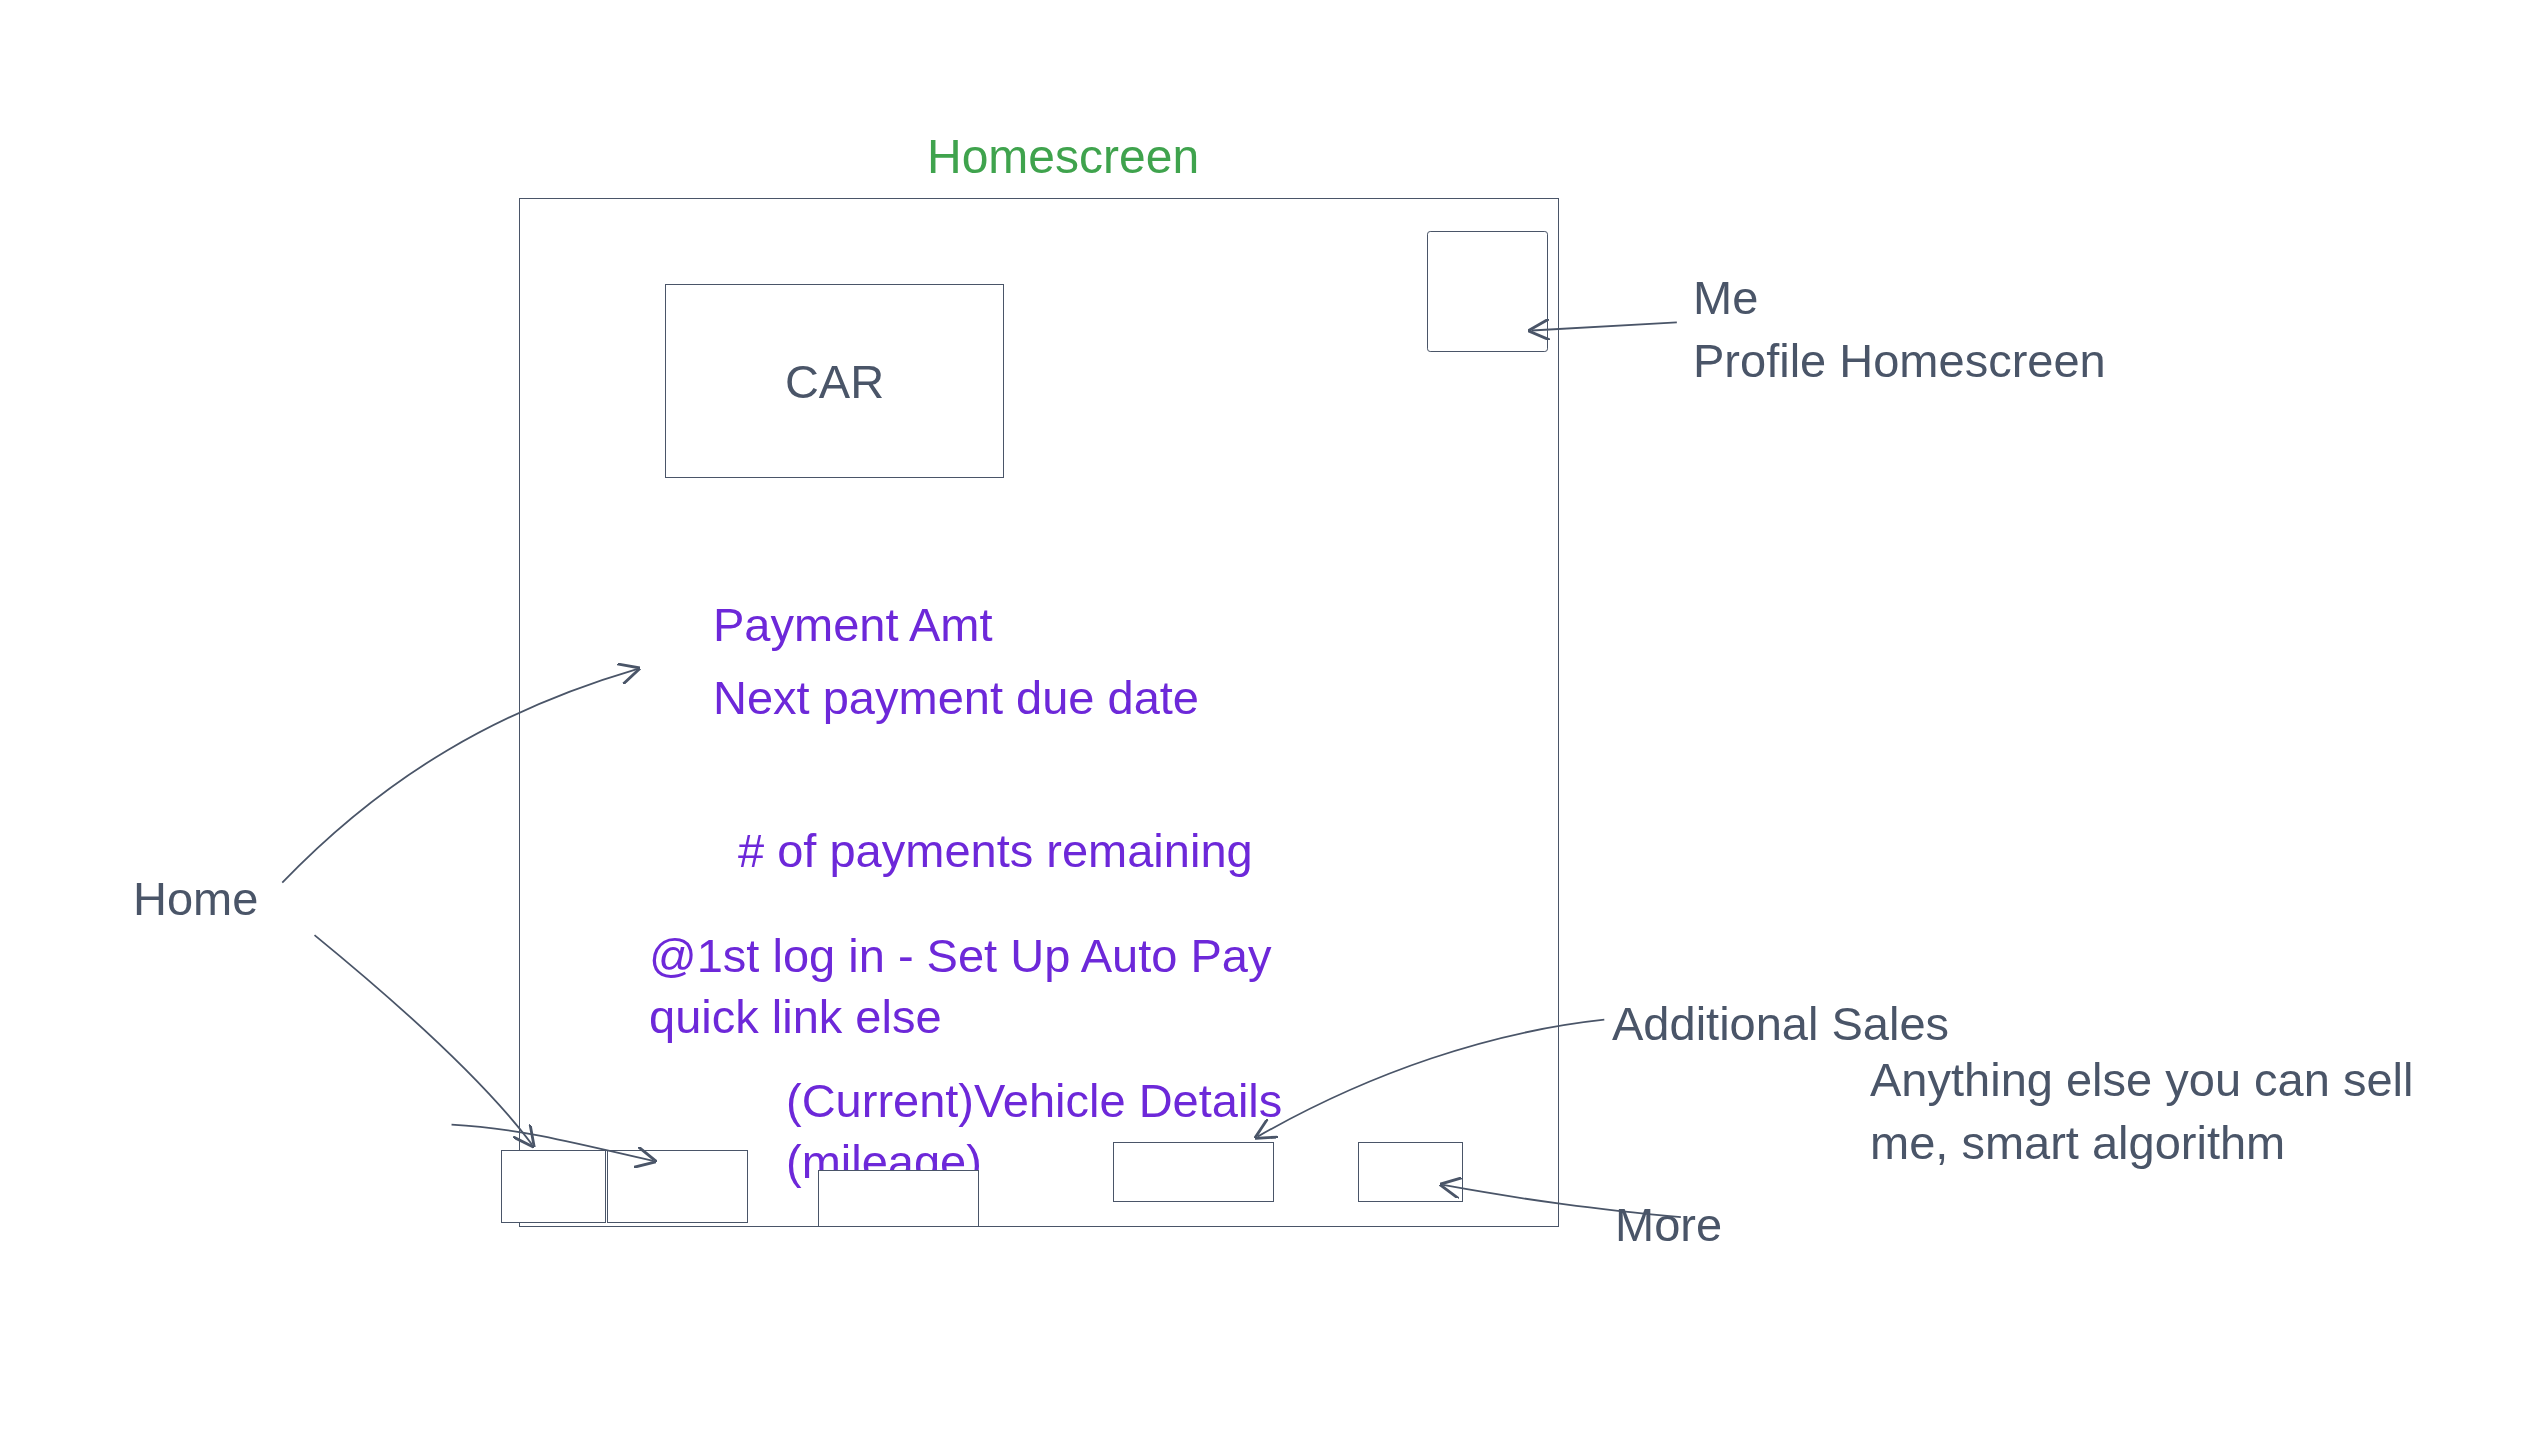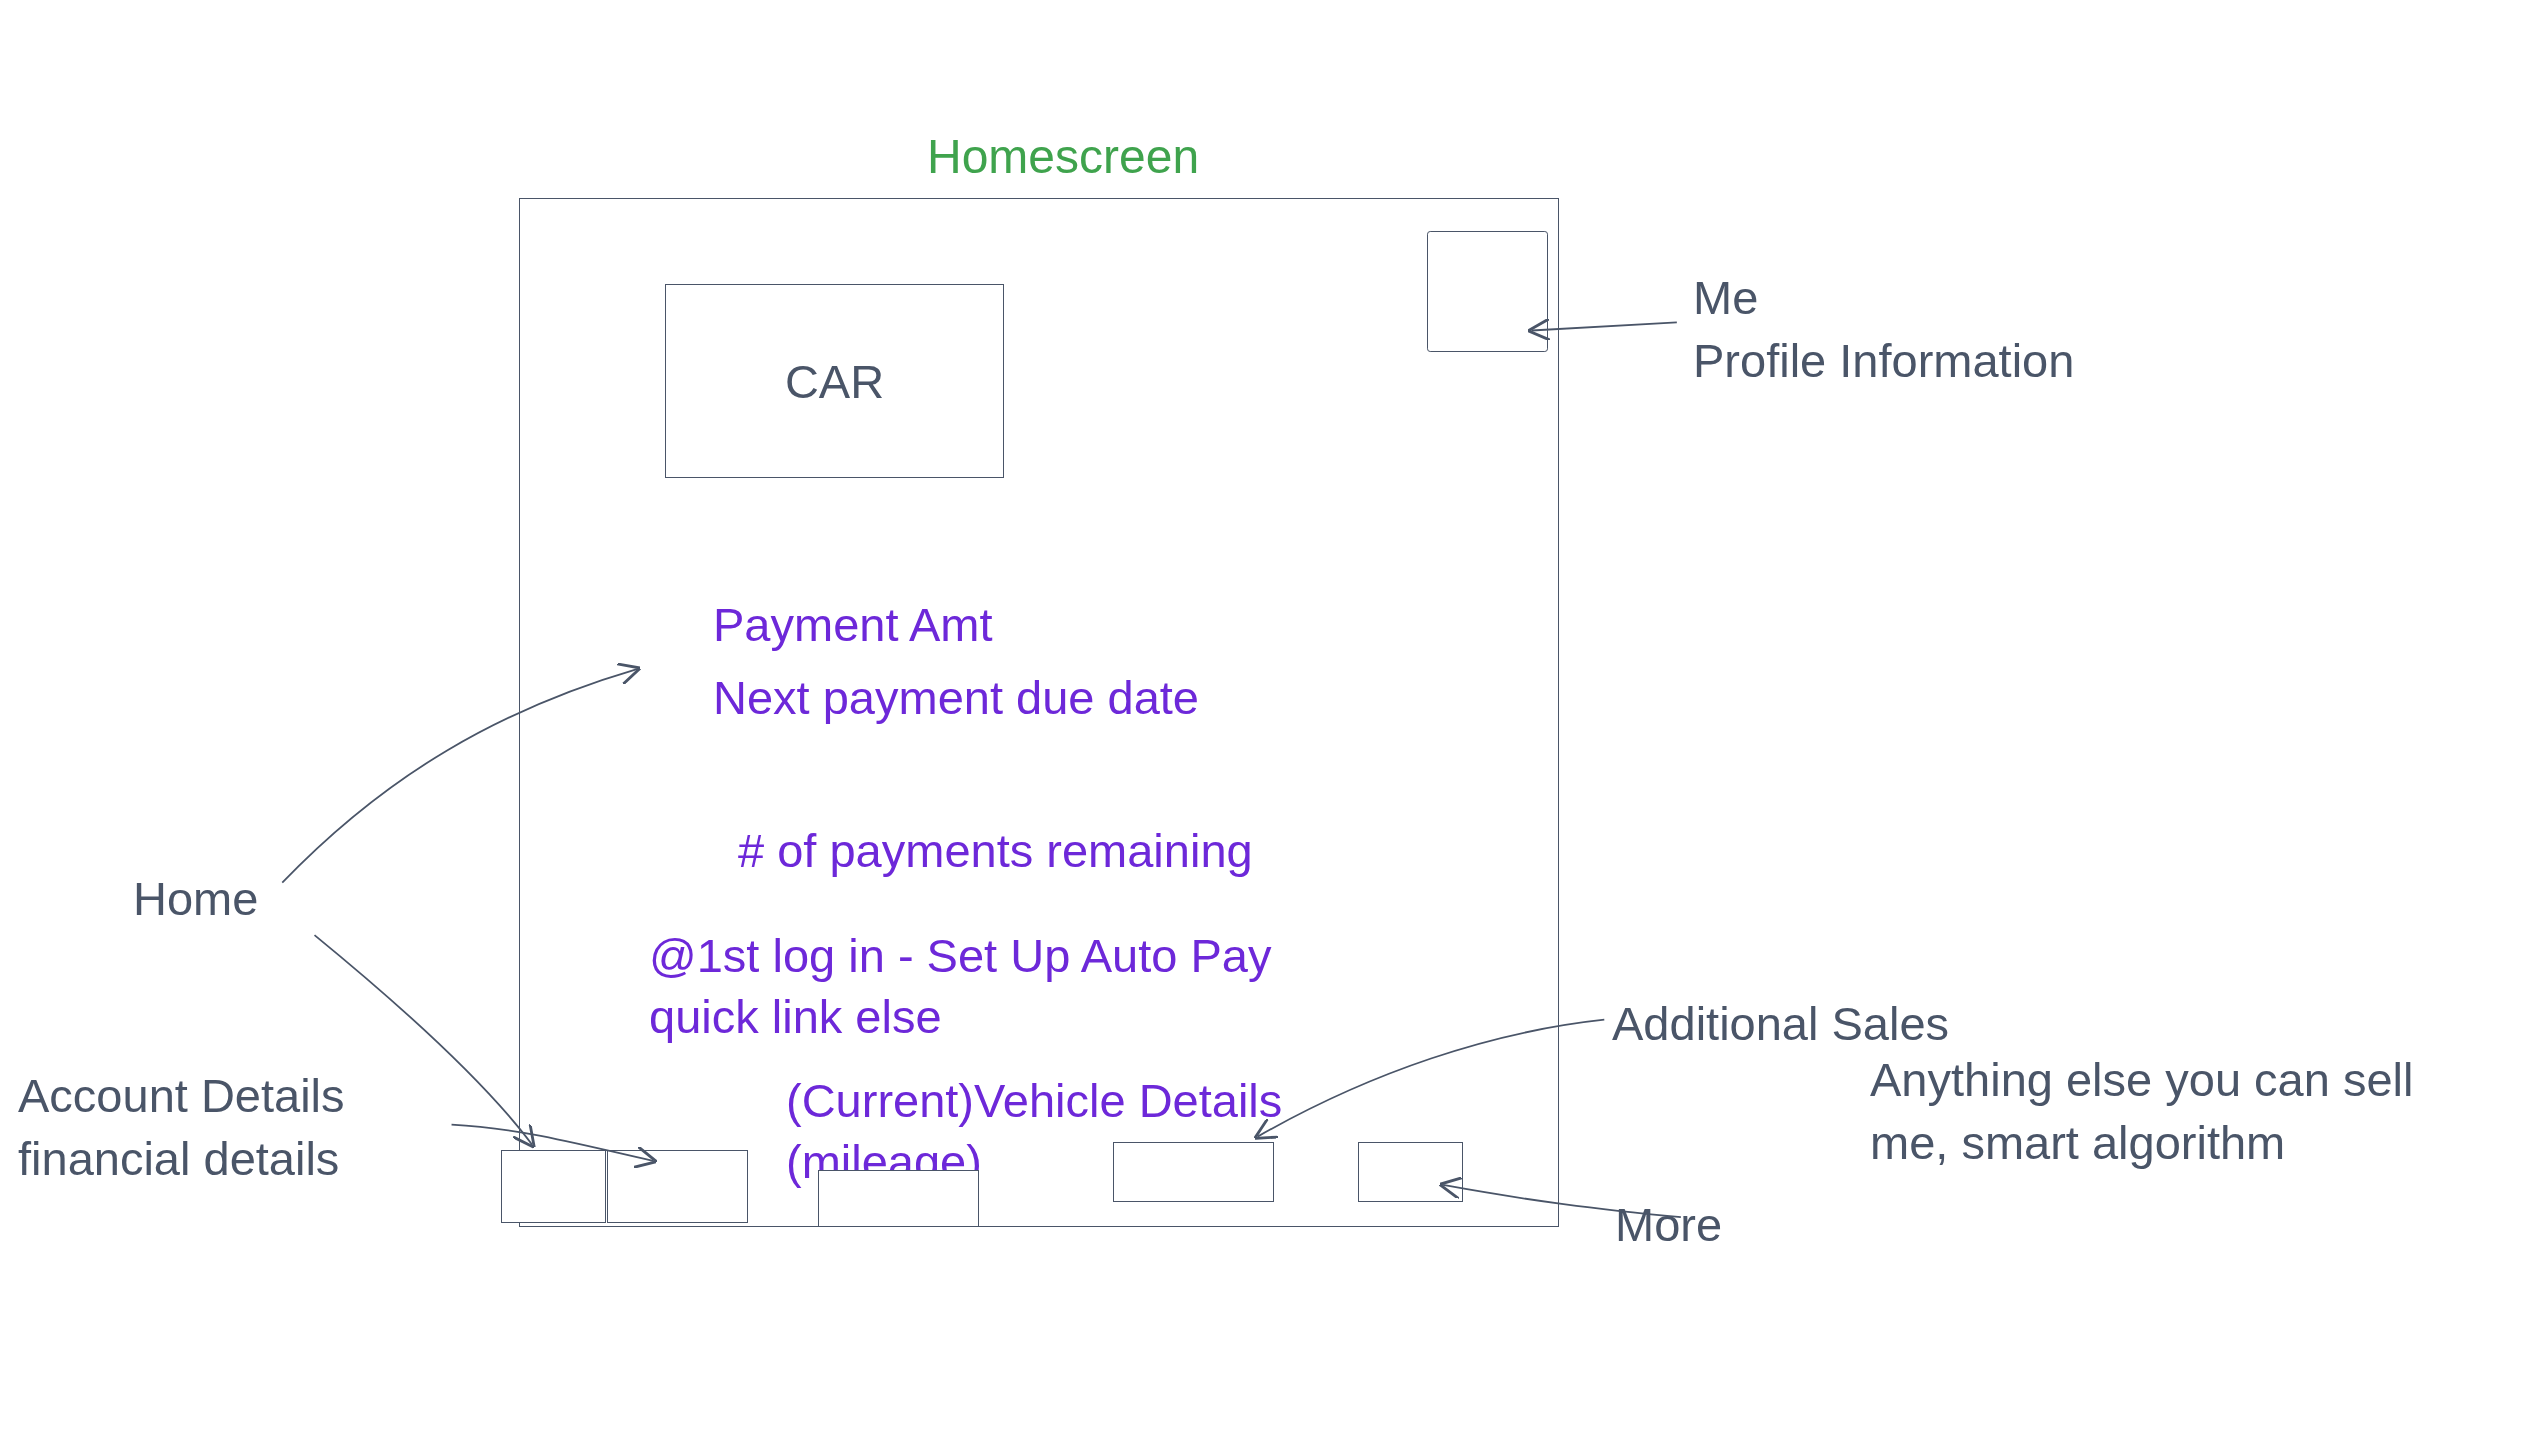--- a/index.html
+++ b/index.html
@@ -121,24 +121,22 @@
 (mileage)</div>
 
     <div class="nav-box nb1"></div>
     <div class="nav-box nb1b"></div>
     <div class="nav-box nb2"></div>
     <div class="nav-box nb3"></div>
     <div class="nav-box nb4"></div>
   </div>
 
   <div class="anno" style="left:1693px; top:266px;">Me
-Profile Information</div>
+Profile Homescreen</div>
   <div class="anno" style="left:133px; top:867px;">Home</div>
-  <div class="anno" style="left:18px; top:1064px;">Account Details
-financial details</div>
   <div class="anno" style="left:1870px; top:1048px;">Anything else you can sell
 me, smart algorithm</div>
   <div class="anno" style="left:1612px; top:992px;">Additional Sales</div>
   <div class="anno" style="left:1615px; top:1193px;">More</div>
 
   <svg class="arrows" viewBox="0 0 3132 1800" width="2525" height="1451">
     <defs>
       <marker id="ah" markerWidth="12" markerHeight="12" refX="10" refY="6" orient="auto">
         <path d="M0,0 L12,6 L0,12" fill="none" stroke="#4a5568" stroke-width="1.6"></path>
       </marker>

